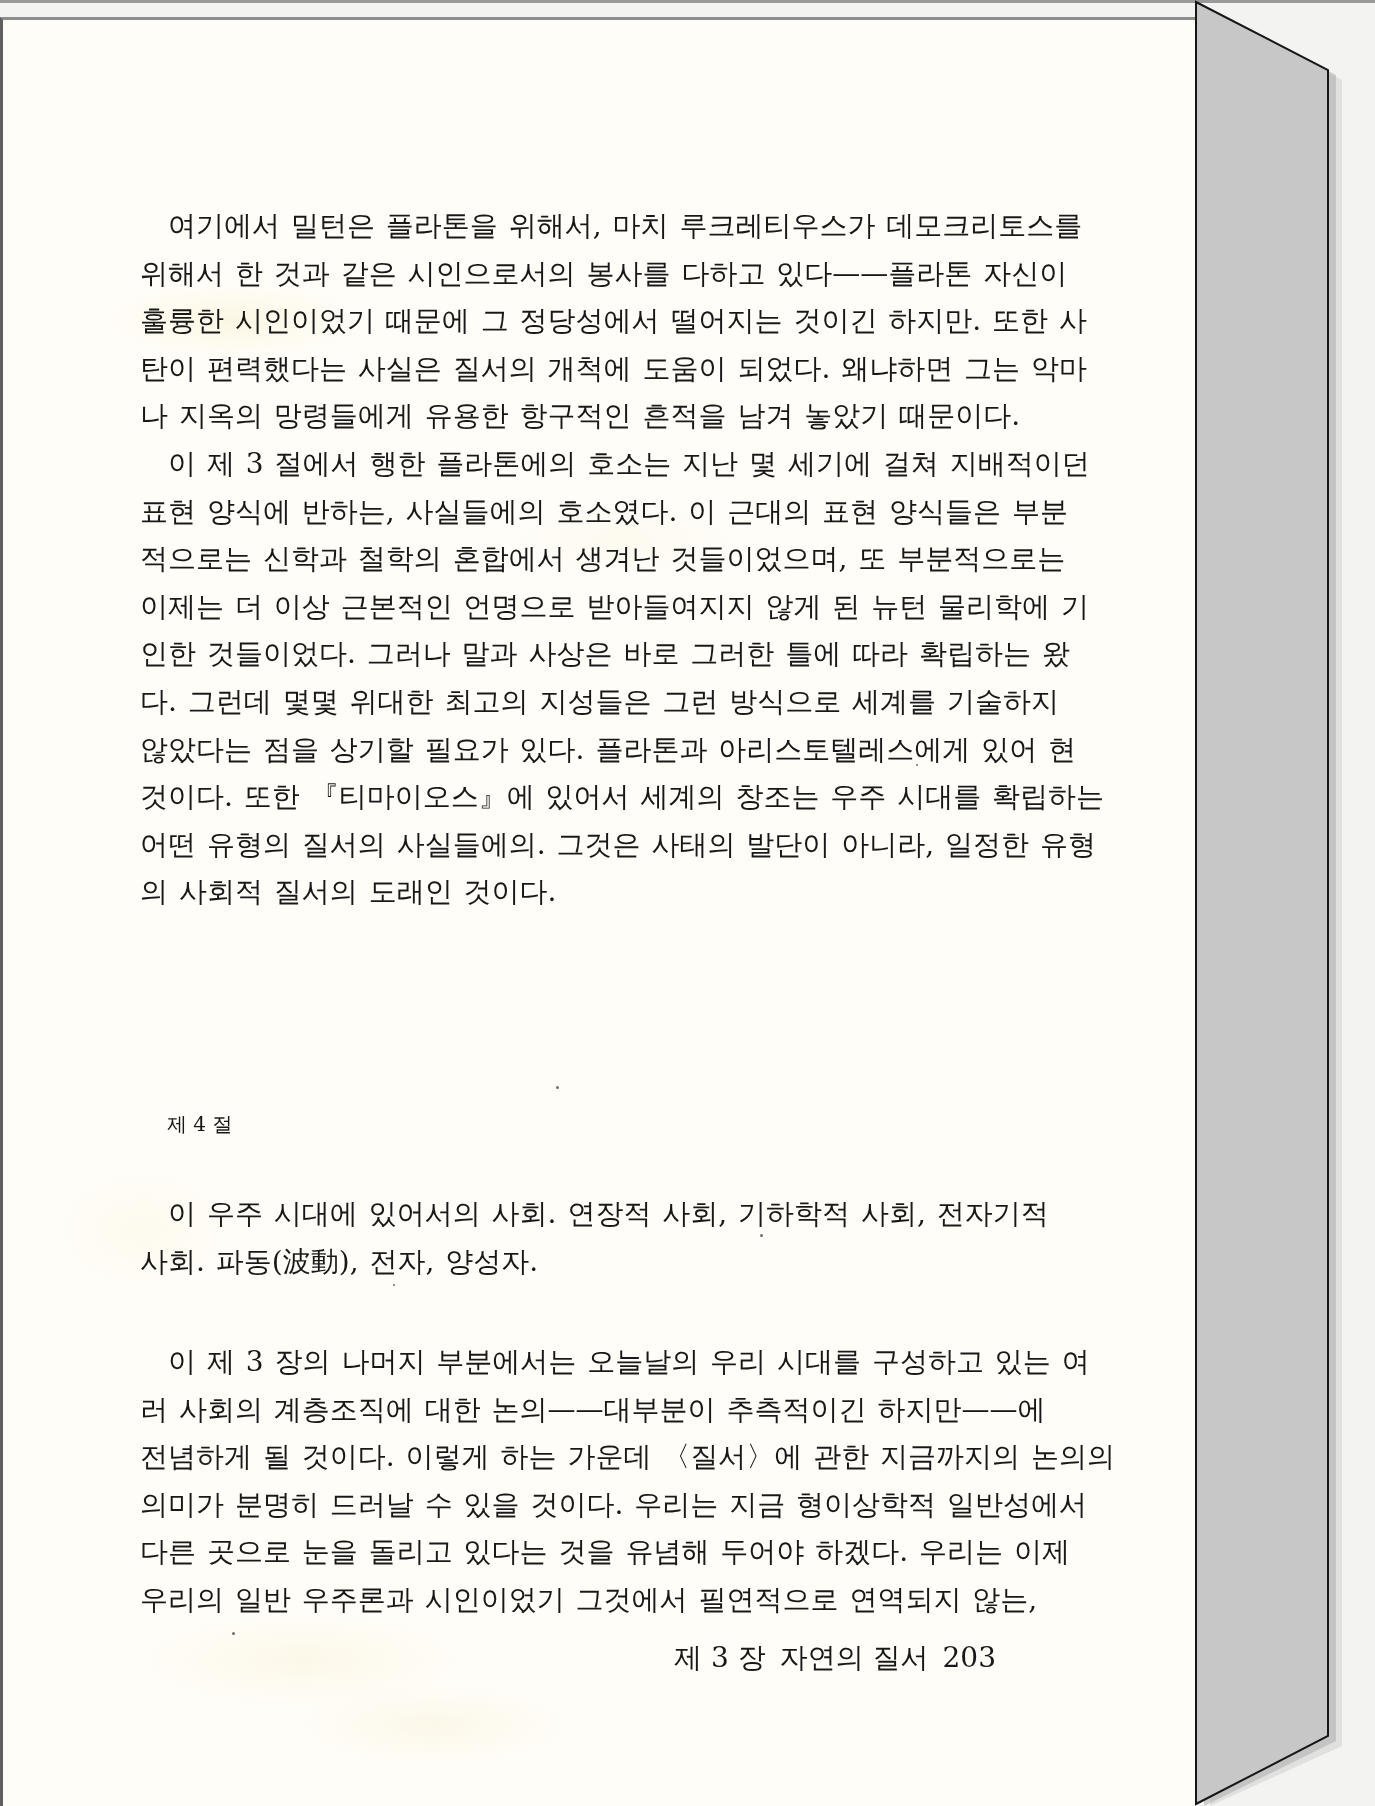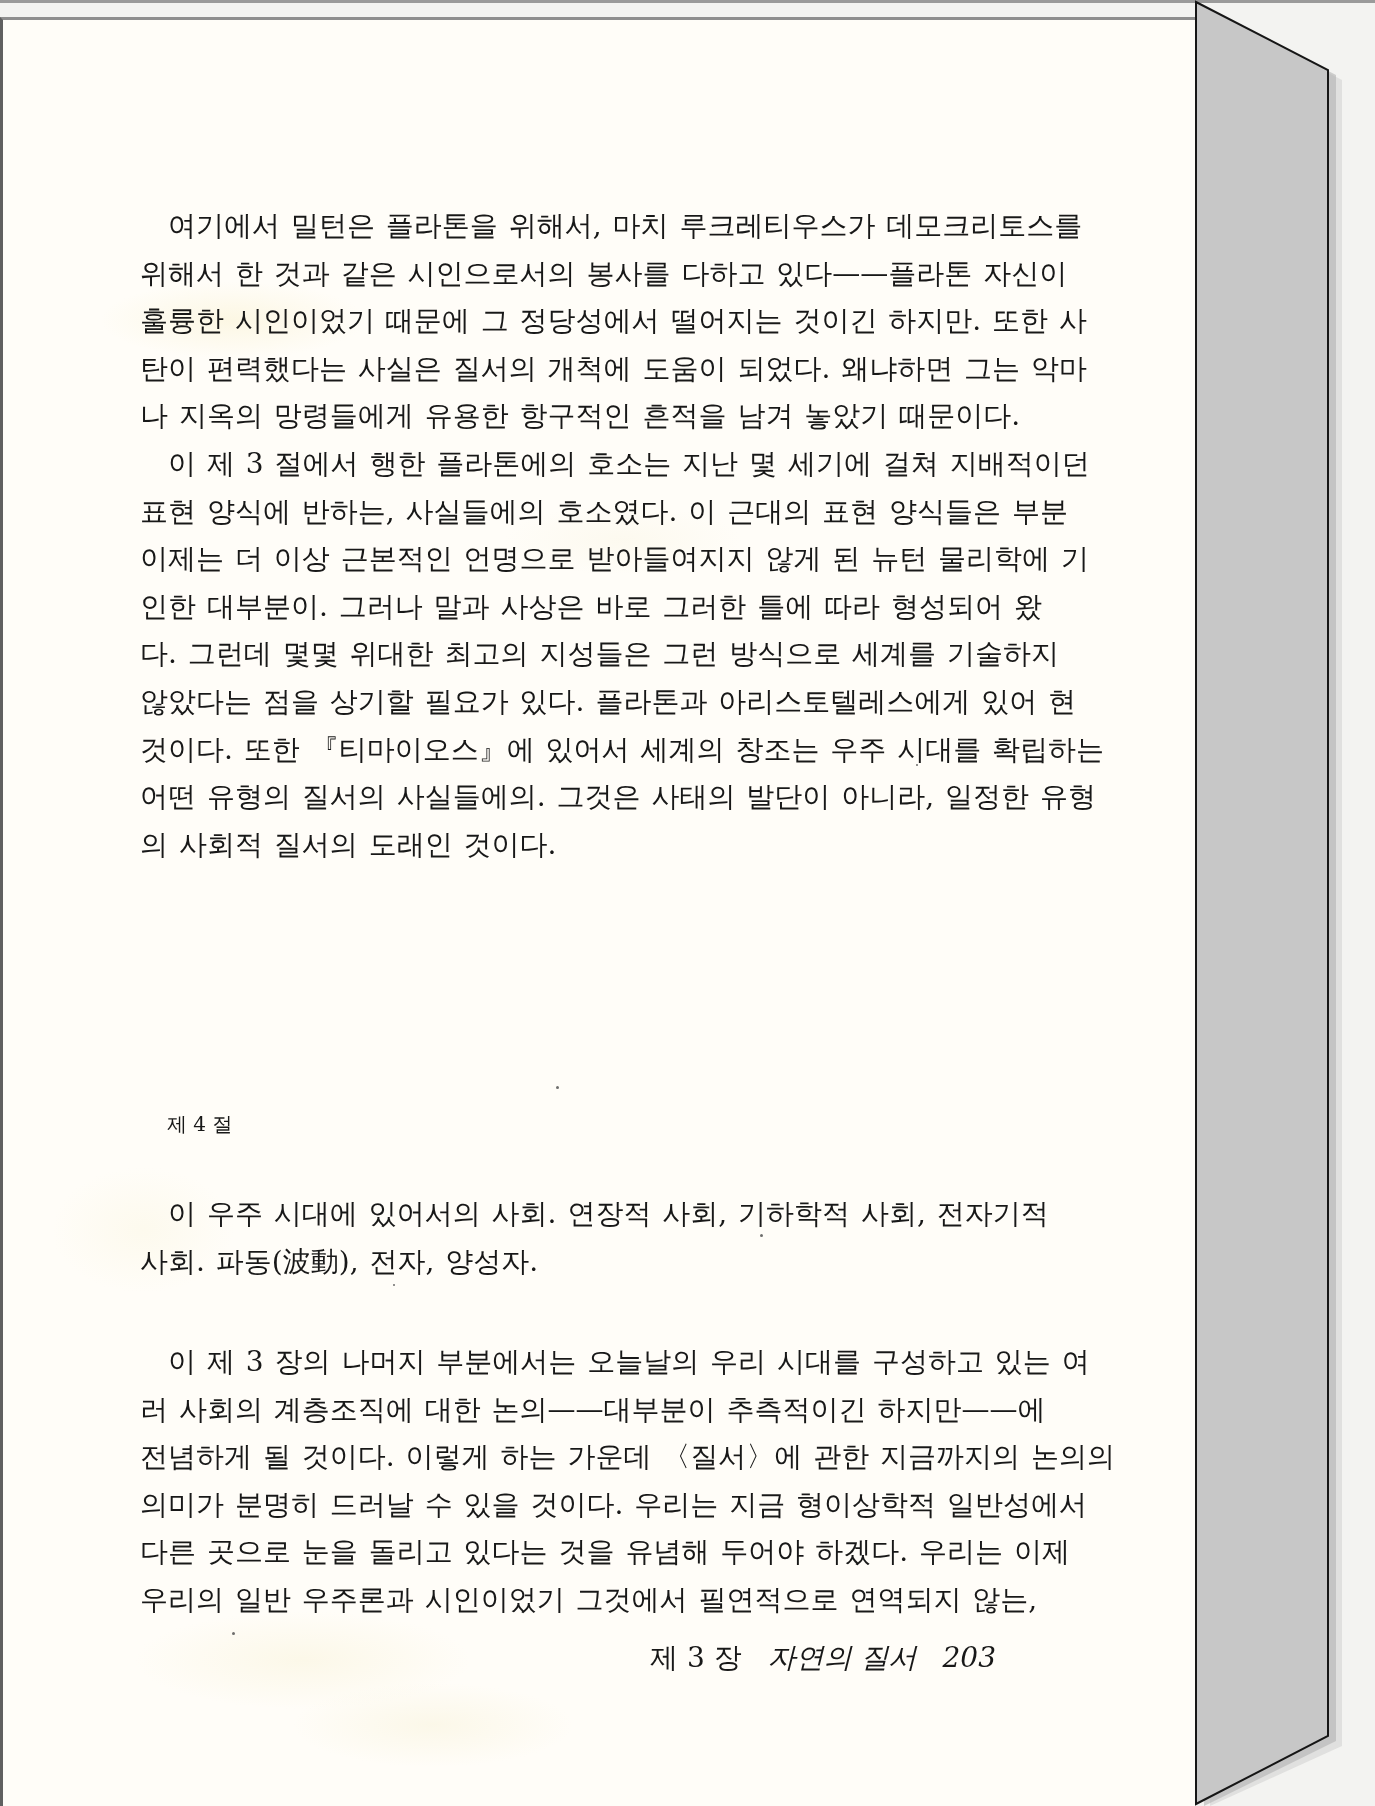--- a/index.html
+++ b/index.html
@@ -52,21 +52,21 @@
   #para3-block{top:1318px;}
   .heading{
     position:absolute;left:164px;top:1081px;
     font-size:20px;color:#181818;line-height:47.6px;
   }
   .footer{
     position:absolute;left:137px;top:1614px;width:856px;
     font-size:28px;color:#181818;line-height:47.6px;
     text-align:right;
   }
-  .footer .gap{margin-left:26px;font-style:italic;}
+  .footer .gap{margin-left:14px;}
   .speck{
     position:absolute;background:#4a4a4a;border-radius:50%;opacity:.8;
   }
   .sp1{left:553px;top:1066px;width:3px;height:3px;}
   .sp2{left:757px;top:1214px;width:3px;height:3px;}
   .sp3{left:390px;top:1264px;width:2px;height:2px;}
   .sp4{left:229px;top:1612px;width:3px;height:3px;}
   .sp5{left:913px;top:744px;width:2px;height:2px;}
 </style>
 </head>
@@ -80,22 +80,23 @@
     <div>
         <div class="line indent">여기에서 밀턴은 플라톤을 위해서, 마치 루크레티우스가 데모크리토스를</div>
         <div class="line">위해서 한 것과 같은 시인으로서의 봉사를 다하고 있다——플라톤 자신이</div>
         <div class="line">훌륭한 시인이었기 때문에 그 정당성에서 떨어지는 것이긴 하지만. 또한 사</div>
         <div class="line">탄이 편력했다는 사실은 질서의 개척에 도움이 되었다. 왜냐하면 그는 악마</div>
         <div class="line end">나 지옥의 망령들에게 유용한 항구적인 흔적을 남겨 놓았기 때문이다.</div>
       </div>
     <div>
         <div class="line indent">이 제 3 절에서 행한 플라톤에의 호소는 지난 몇 세기에 걸쳐 지배적이던</div>
         <div class="line">표현 양식에 반하는, 사실들에의 호소였다. 이 근대의 표현 양식들은 부분</div>
+        <div class="line">적으로는 신학과 철학의 혼합에서 생겨난 것들이었으며, 또 부분적으로는</div>
         <div class="line">이제는 더 이상 근본적인 언명으로 받아들여지지 않게 된 뉴턴 물리학에 기</div>
-        <div class="line">인한 대부분이. 그러나 말과 사상은 바로 그러한 틀에 따라 형성되어 왔</div>
+        <div class="line">인한 것들이었다. 그러나 말과 사상은 바로 그러한 틀에 따라 확립하는 왔</div>
         <div class="line">다. 그런데 몇몇 위대한 최고의 지성들은 그런 방식으로 세계를 기술하지</div>
         <div class="line">않았다는 점을 상기할 필요가 있다. 플라톤과 아리스토텔레스에게 있어 현</div>
         <div class="line">것이다. 또한 『티마이오스』에 있어서 세계의 창조는 우주 시대를 확립하는</div>
         <div class="line">어떤 유형의 질서의 사실들에의. 그것은 사태의 발단이 아니라, 일정한 유형</div>
         <div class="line end">의 사회적 질서의 도래인 것이다.</div>
       </div>
   </div>
 
   <div class="heading">제 4 절</div>
 

